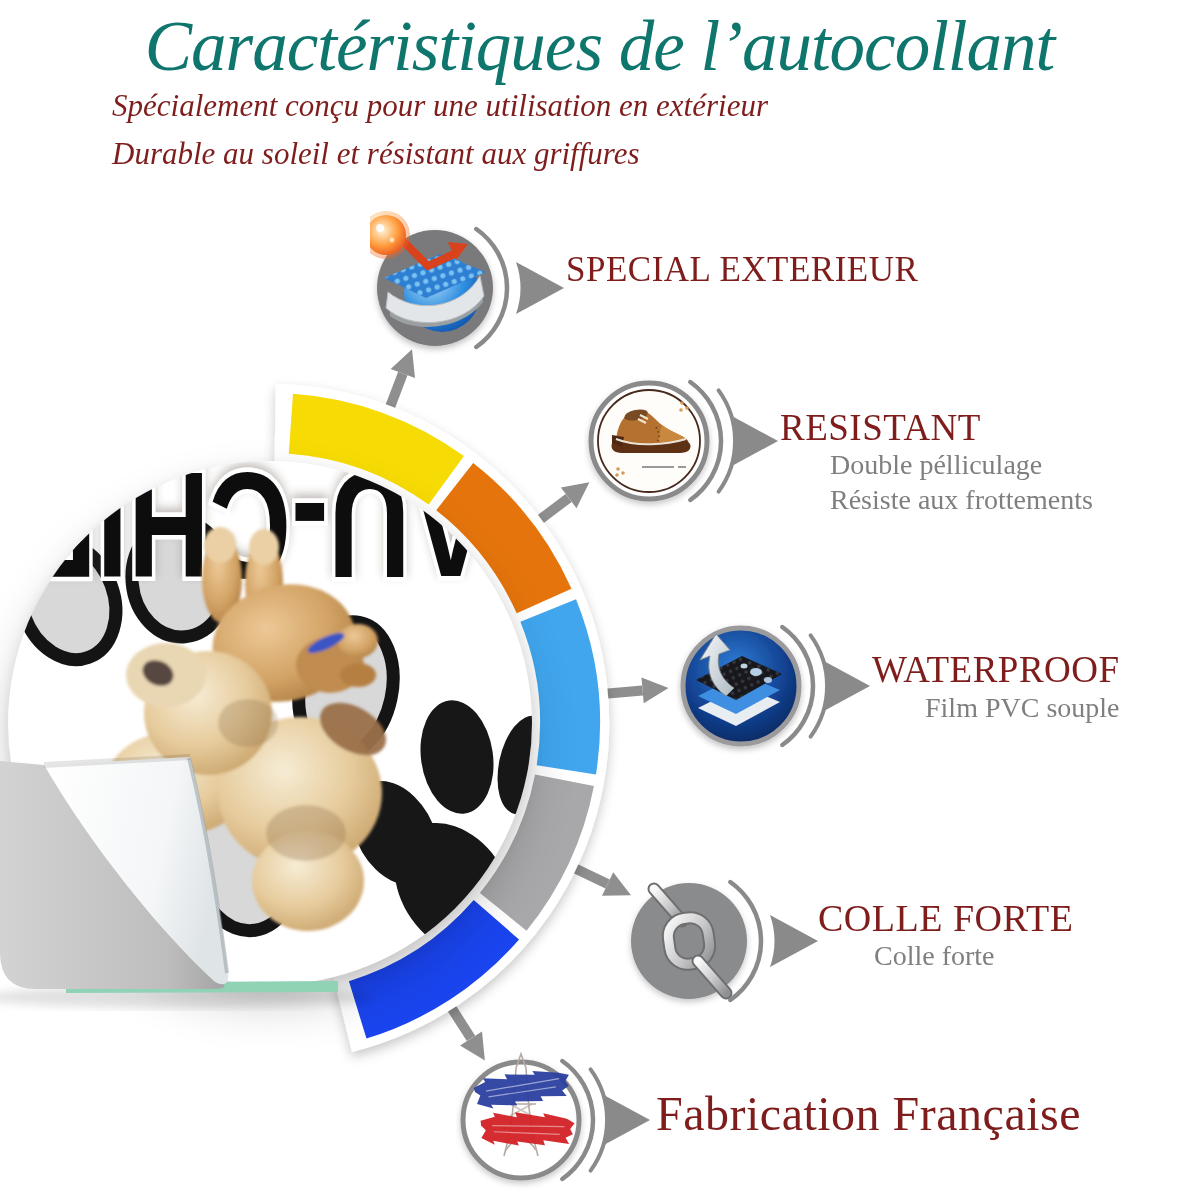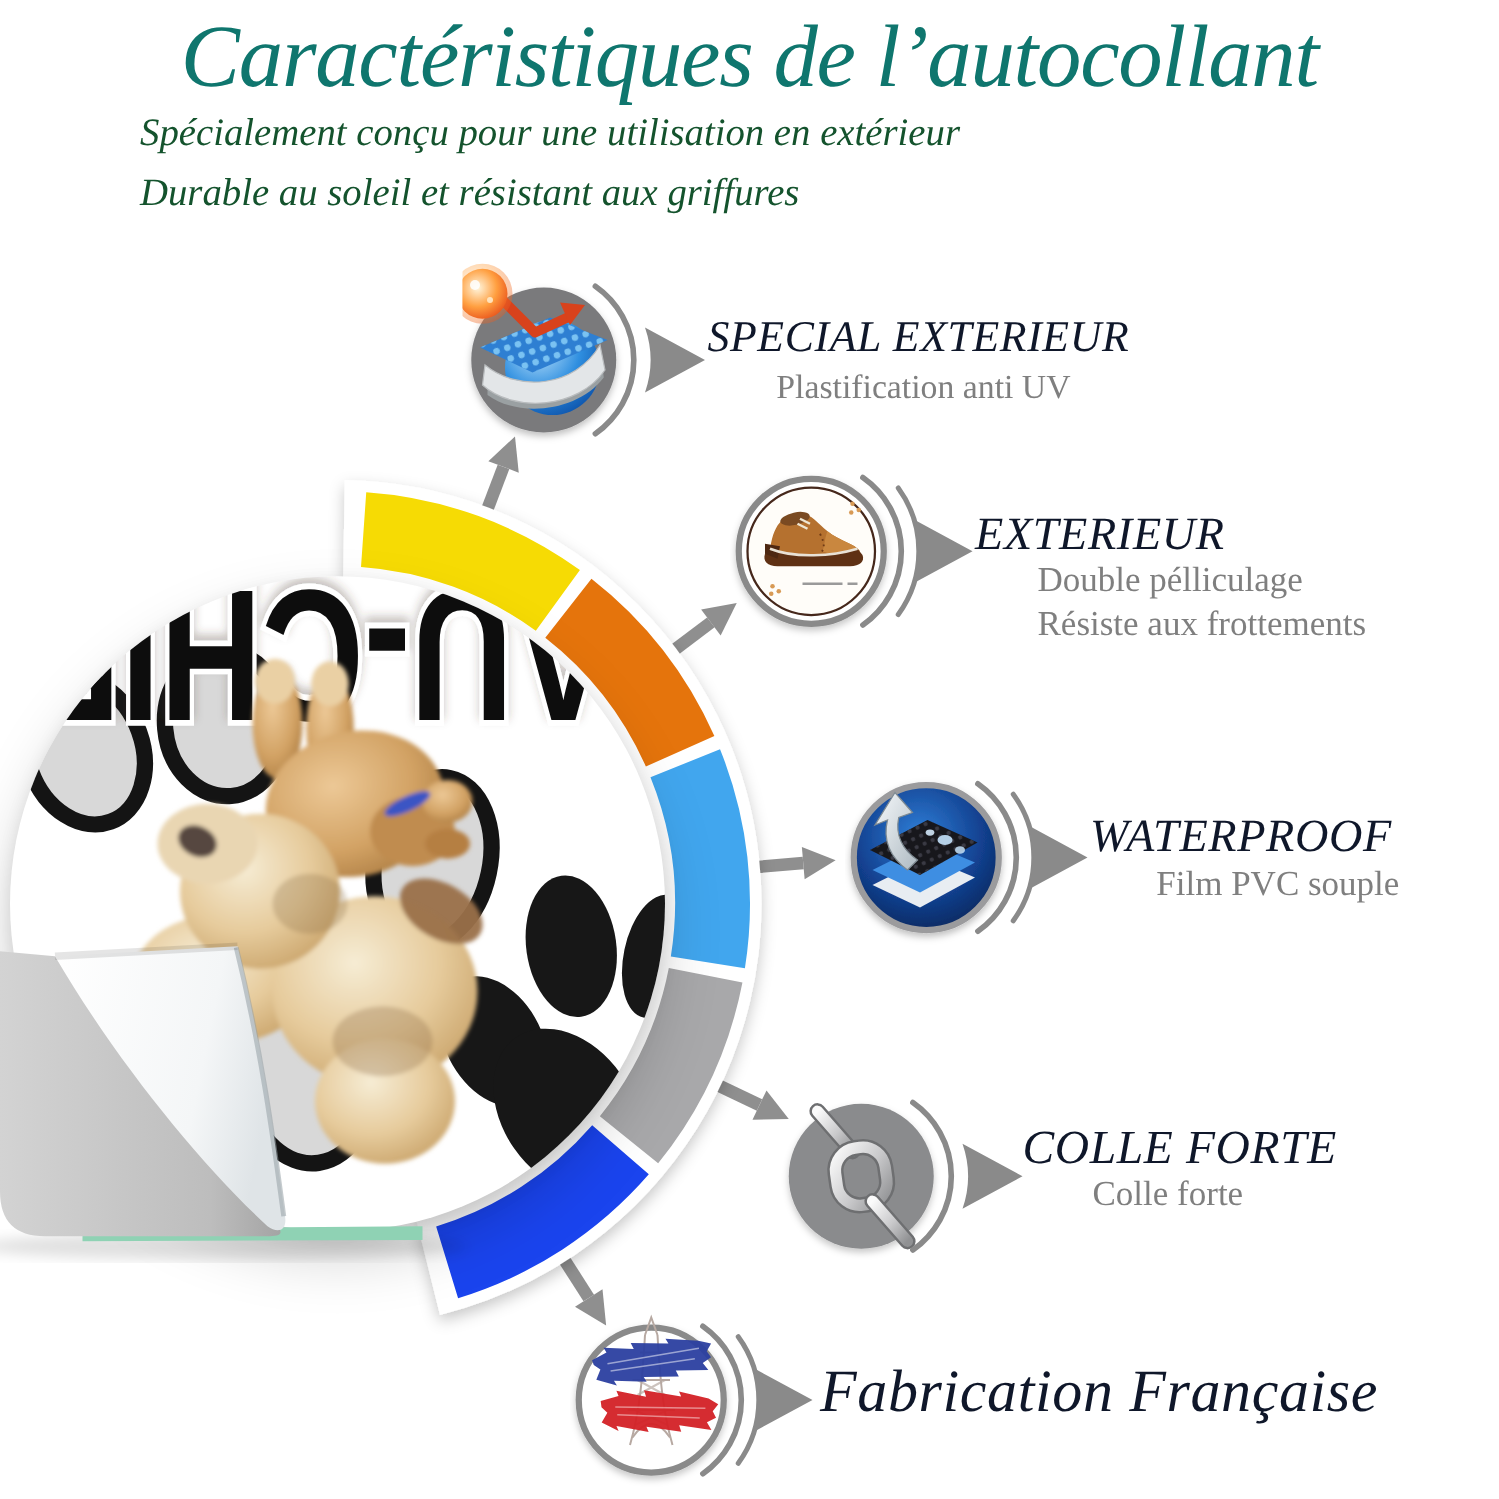--- a/index.html
+++ b/index.html
@@ -9,27 +9,27 @@
     font-family:"Liberation Serif", serif;
   }
   .abs{position:absolute;}
   
   .page-title{
     left:0;right:0;top:6px;text-align:center;
     font-size:71px;font-style:italic;color:#0f766e;
     letter-spacing:-1px;white-space:nowrap;
   }
   .subtitle{
-    left:112px;font-size:31px;font-style:italic;color:#14532d;white-space:nowrap;
+    left:112px;font-size:31px;font-style:italic;color:#7f1d1d;white-space:nowrap;
   }
   .subtitle.s1{top:88px;}
   .subtitle.s2{top:136px;}
   
   .feat-title{
-    font-size:35px;color:#0f172a;white-space:nowrap;letter-spacing:.5px;font-style:italic;
+    font-size:35px;color:#7f1d1d;white-space:nowrap;letter-spacing:.5px;
   }
   .feat-line{
     font-size:28px;color:#7f7f7f;white-space:nowrap;line-height:35px;
   }
   
   .sticker{
     left:8px;top:461px;width:524px;height:524px;border-radius:50%;
     background:#ffffff;overflow:hidden;
     box-shadow:0 22px 46px rgba(0,0,0,.17), 0 5px 14px rgba(0,0,0,.10);
   }
@@ -326,24 +326,23 @@
     <path d="M36,86 L108,82 M38,92 L104,90" stroke="#ffffff" stroke-width="1.2" opacity=".45" transform="rotate(4 70 88)"></path>
   </g>
   <path d="M106.3,19 A72,72 0 0 1 106.3,137" fill="none" stroke="#8a8a8a" stroke-width="4.5" stroke-linecap="round"></path>
   <path d="M134.6,27.4 A86,86 0 0 1 134.6,128.6" fill="none" stroke="#8a8a8a" stroke-width="4" stroke-linecap="round"></path>
   <path d="M146,52 Q155,78 146,104 L194,78 Z" fill="#8a8a8a"></path>
 </svg>
 </div>
 
 <div class="abs feat-title" style="left:566px;top:250px;">SPECIAL EXTERIEUR</div>
 <div class="abs feat-line" style="left:621px;top:292px;font-size:27px;line-height:34px;">
-  <div>Plastification anti UV</div>
-</div>
-
-<div class="abs feat-title" style="left:780px;top:406px;font-size:37px;">EXTERIEUR</div>
+</div>
+
+<div class="abs feat-title" style="left:780px;top:406px;font-size:37px;">RESISTANT</div>
 <div class="abs feat-line" style="left:830px;top:447px;">
   <div>Double pélliculage</div>
   <div>Résiste aux frottements</div>
 </div>
 
 <div class="abs feat-title" style="left:872px;top:648px;font-size:37px;">WATERPROOF</div>
 <div class="abs feat-line" style="left:925px;top:690px;">
   <div>Film PVC souple</div>
 </div>
 

